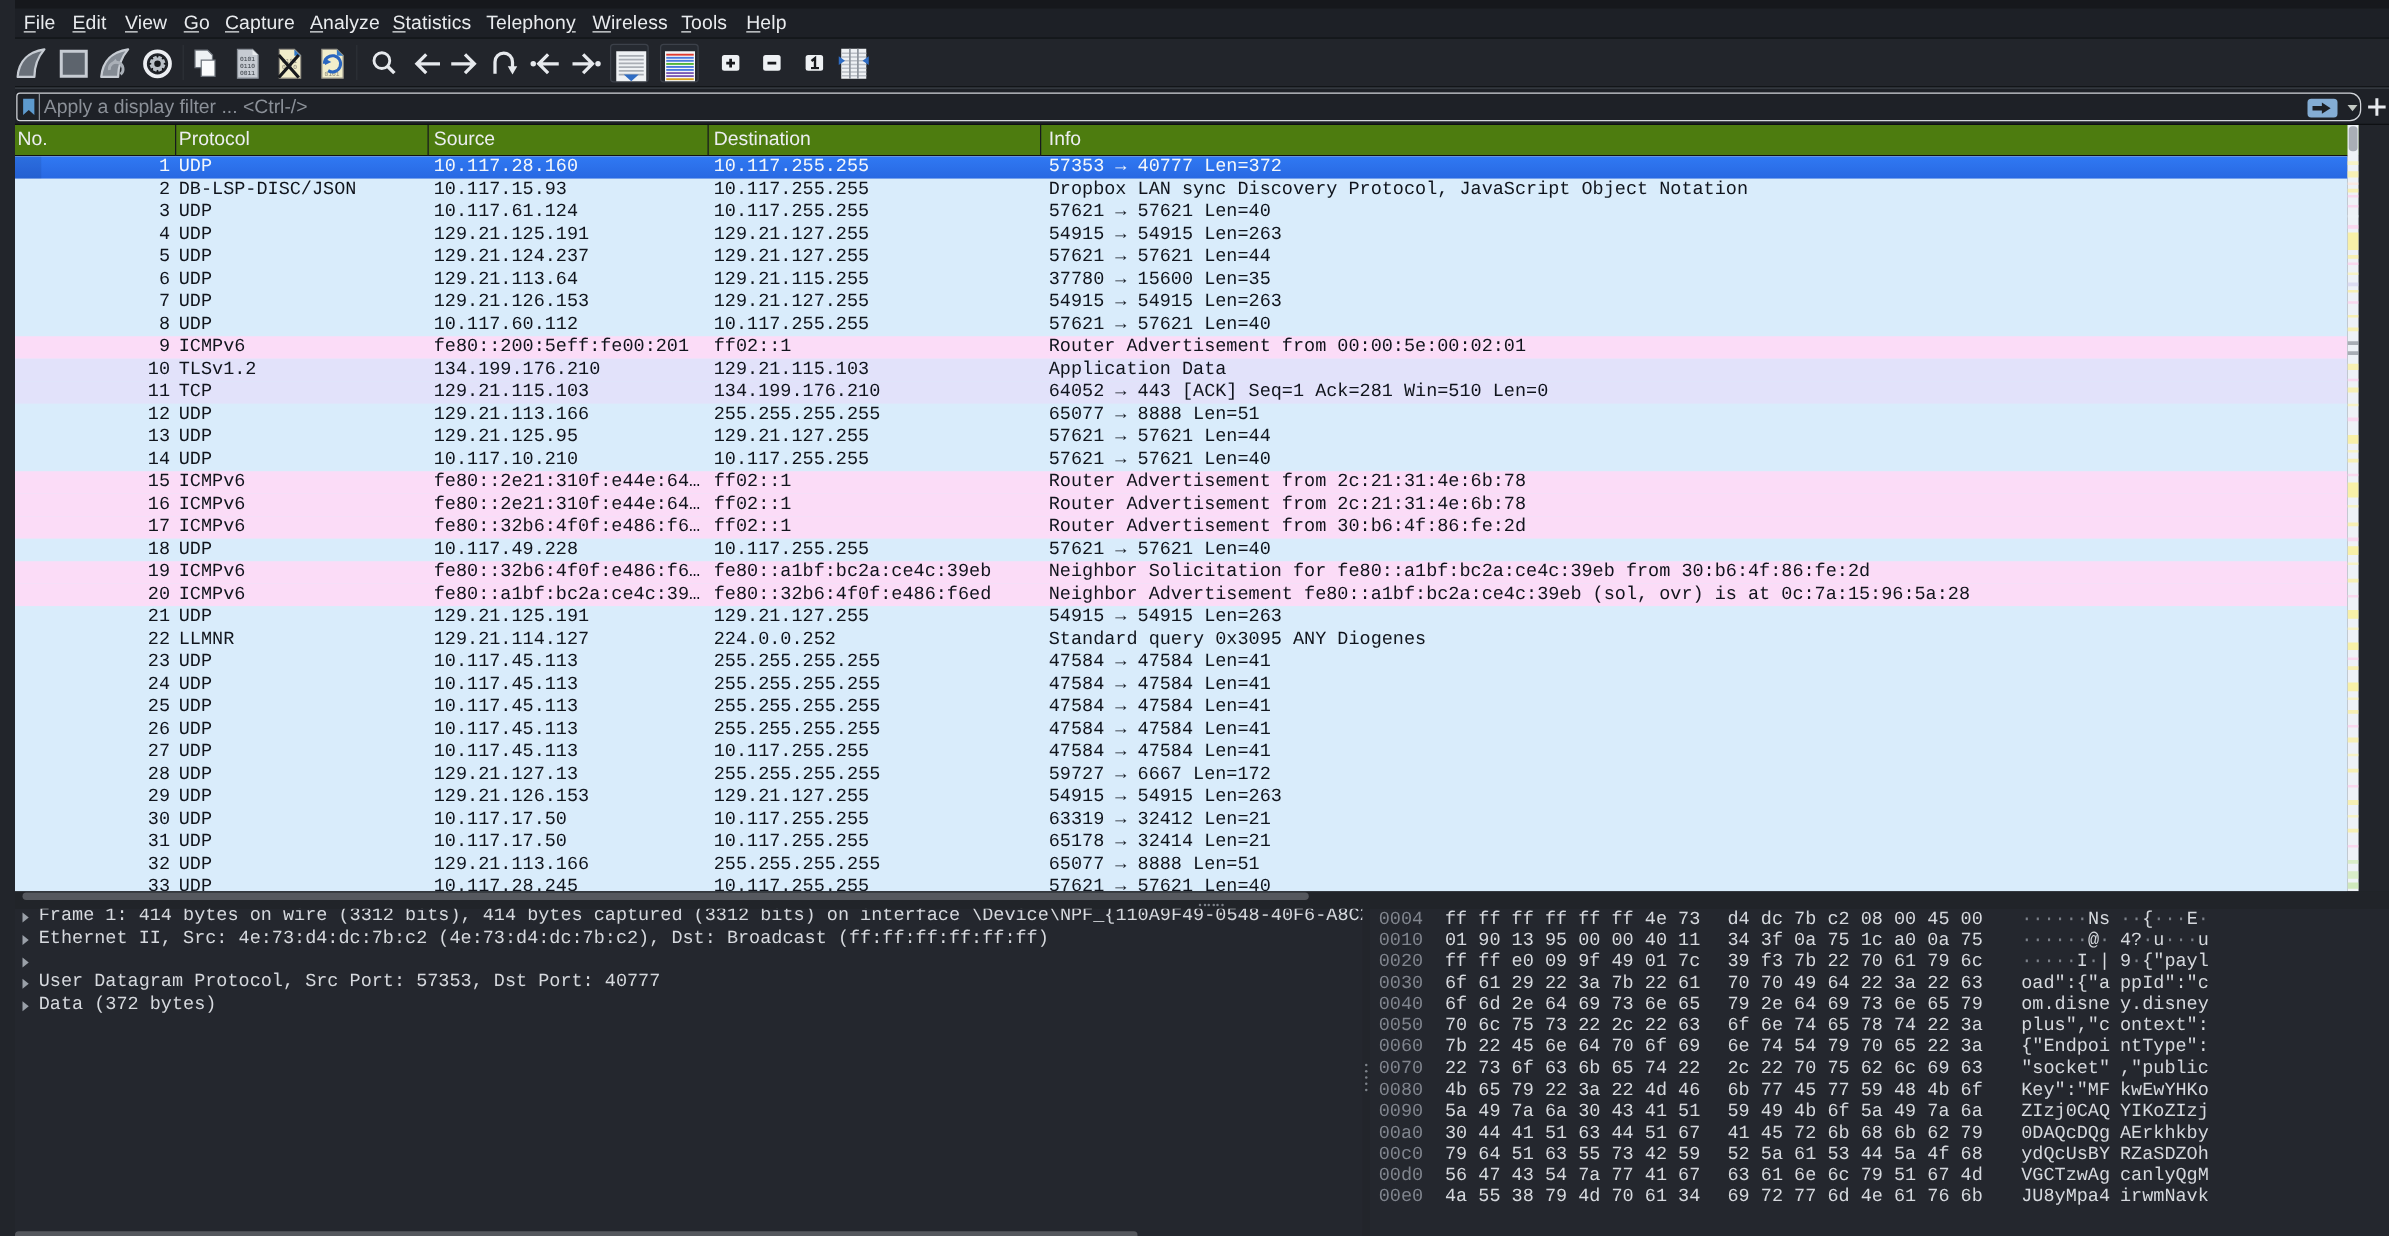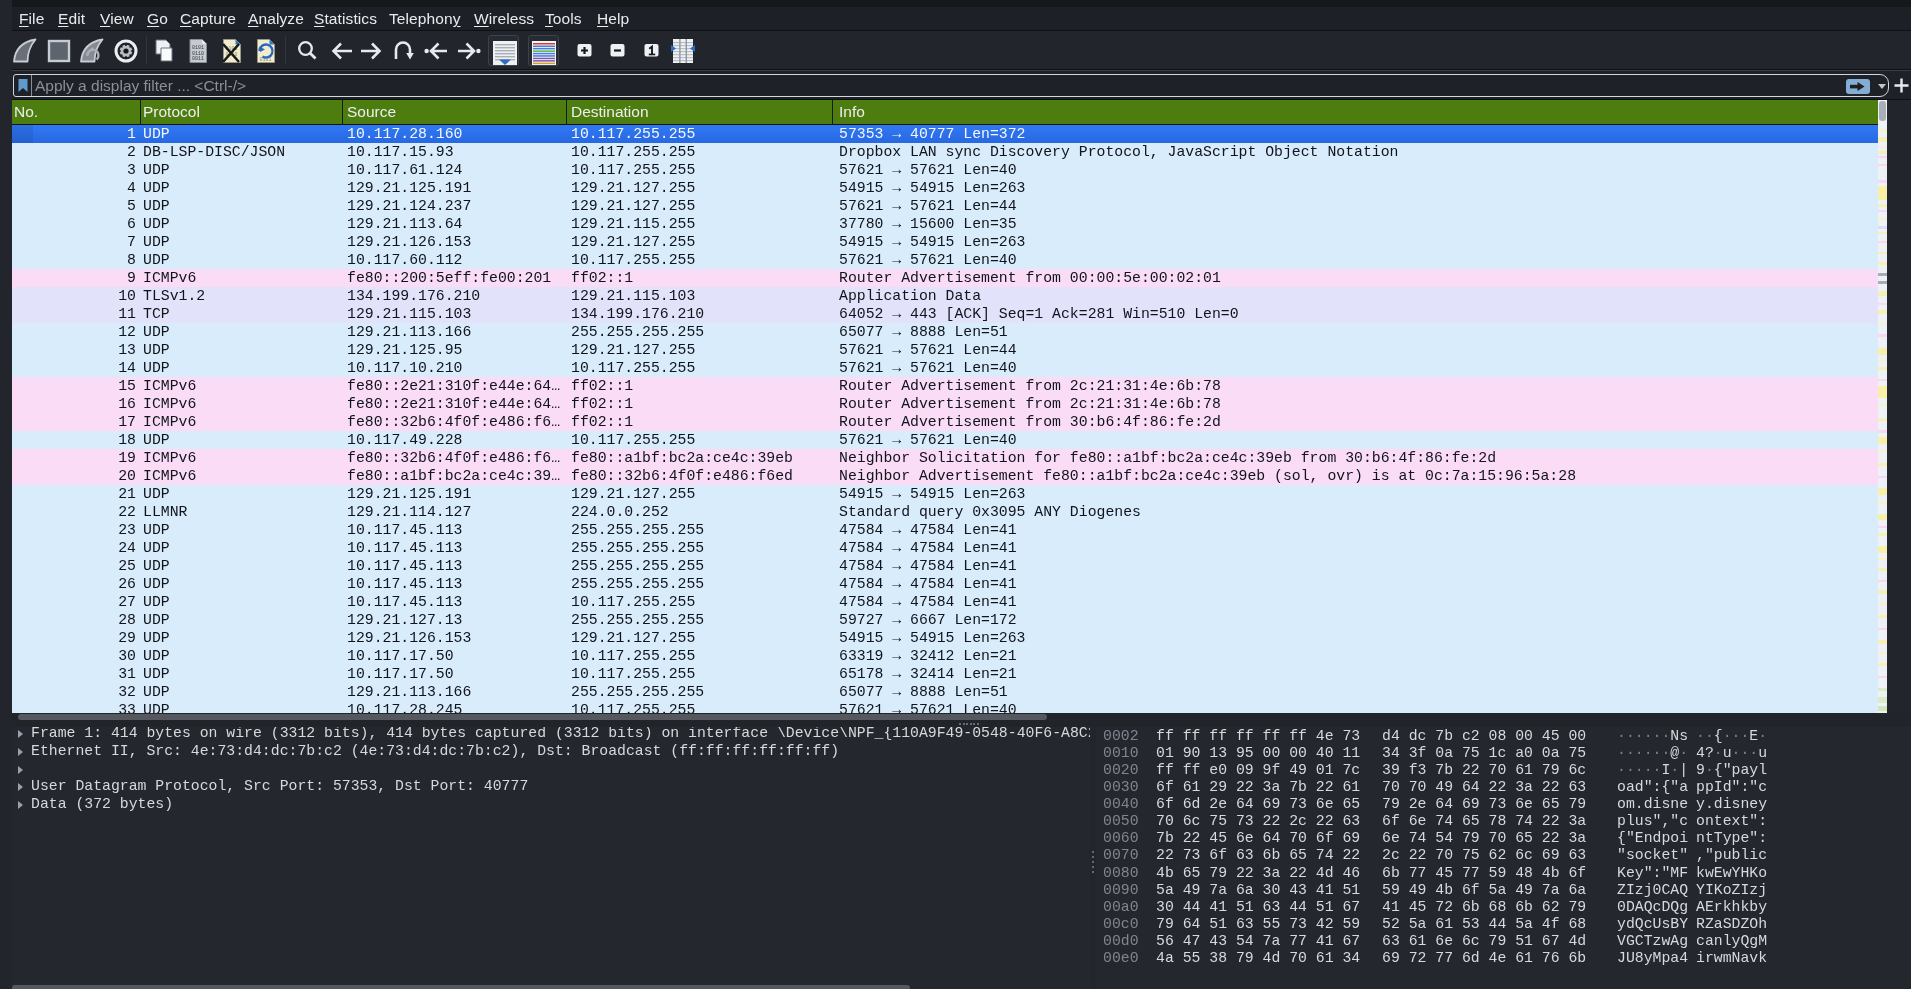--- a/index.html
+++ b/index.html
@@ -428,21 +428,21 @@
         <div class="vdots">
           <i style="top:124px"></i>
           <i style="top:129px"></i>
           <i style="top:134px"></i>
           <i style="top:139px"></i>
           <i style="top:144px"></i>
         </div>
       </div>
   <div id="hpane">
 <div style="margin-top:0.5px">
-<div class="hr"><span class="hoff">0002</span><span class="hx1">ff ff ff ff ff ff 4e 73</span><span class="hx2">d4 dc 7b c2 08 00 45 00</span><span class="ha1"><i>·</i><i>·</i><i>·</i><i>·</i><i>·</i><i>·</i>Ns</span><span class="ha2"><i>·</i><i>·</i>{<i>·</i><i>·</i><i>·</i>E<i>·</i></span></div>
+<div class="hr"><span class="hoff">0004</span><span class="hx1">ff ff ff ff ff ff 4e 73</span><span class="hx2">d4 dc 7b c2 08 00 45 00</span><span class="ha1"><i>·</i><i>·</i><i>·</i><i>·</i><i>·</i><i>·</i>Ns</span><span class="ha2"><i>·</i><i>·</i>{<i>·</i><i>·</i><i>·</i>E<i>·</i></span></div>
 <div class="hr"><span class="hoff">0010</span><span class="hx1">01 90 13 95 00 00 40 11</span><span class="hx2">34 3f 0a 75 1c a0 0a 75</span><span class="ha1"><i>·</i><i>·</i><i>·</i><i>·</i><i>·</i><i>·</i>@<i>·</i></span><span class="ha2">4?<i>·</i>u<i>·</i><i>·</i><i>·</i>u</span></div>
 <div class="hr"><span class="hoff">0020</span><span class="hx1">ff ff e0 09 9f 49 01 7c</span><span class="hx2">39 f3 7b 22 70 61 79 6c</span><span class="ha1"><i>·</i><i>·</i><i>·</i><i>·</i><i>·</i>I<i>·</i>|</span><span class="ha2">9<i>·</i>{"payl</span></div>
 <div class="hr"><span class="hoff">0030</span><span class="hx1">6f 61 29 22 3a 7b 22 61</span><span class="hx2">70 70 49 64 22 3a 22 63</span><span class="ha1">oad":{"a</span><span class="ha2">ppId":"c</span></div>
 <div class="hr"><span class="hoff">0040</span><span class="hx1">6f 6d 2e 64 69 73 6e 65</span><span class="hx2">79 2e 64 69 73 6e 65 79</span><span class="ha1">om.disne</span><span class="ha2">y.disney</span></div>
 <div class="hr"><span class="hoff">0050</span><span class="hx1">70 6c 75 73 22 2c 22 63</span><span class="hx2">6f 6e 74 65 78 74 22 3a</span><span class="ha1">plus","c</span><span class="ha2">ontext":</span></div>
 <div class="hr"><span class="hoff">0060</span><span class="hx1">7b 22 45 6e 64 70 6f 69</span><span class="hx2">6e 74 54 79 70 65 22 3a</span><span class="ha1">{"Endpoi</span><span class="ha2">ntType":</span></div>
 <div class="hr"><span class="hoff">0070</span><span class="hx1">22 73 6f 63 6b 65 74 22</span><span class="hx2">2c 22 70 75 62 6c 69 63</span><span class="ha1">"socket"</span><span class="ha2">,"public</span></div>
 <div class="hr"><span class="hoff">0080</span><span class="hx1">4b 65 79 22 3a 22 4d 46</span><span class="hx2">6b 77 45 77 59 48 4b 6f</span><span class="ha1">Key":"MF</span><span class="ha2">kwEwYHKo</span></div>
 <div class="hr"><span class="hoff">0090</span><span class="hx1">5a 49 7a 6a 30 43 41 51</span><span class="hx2">59 49 4b 6f 5a 49 7a 6a</span><span class="ha1">ZIzj0CAQ</span><span class="ha2">YIKoZIzj</span></div>
 <div class="hr"><span class="hoff">00a0</span><span class="hx1">30 44 41 51 63 44 51 67</span><span class="hx2">41 45 72 6b 68 6b 62 79</span><span class="ha1">0DAQcDQg</span><span class="ha2">AErkhkby</span></div>

